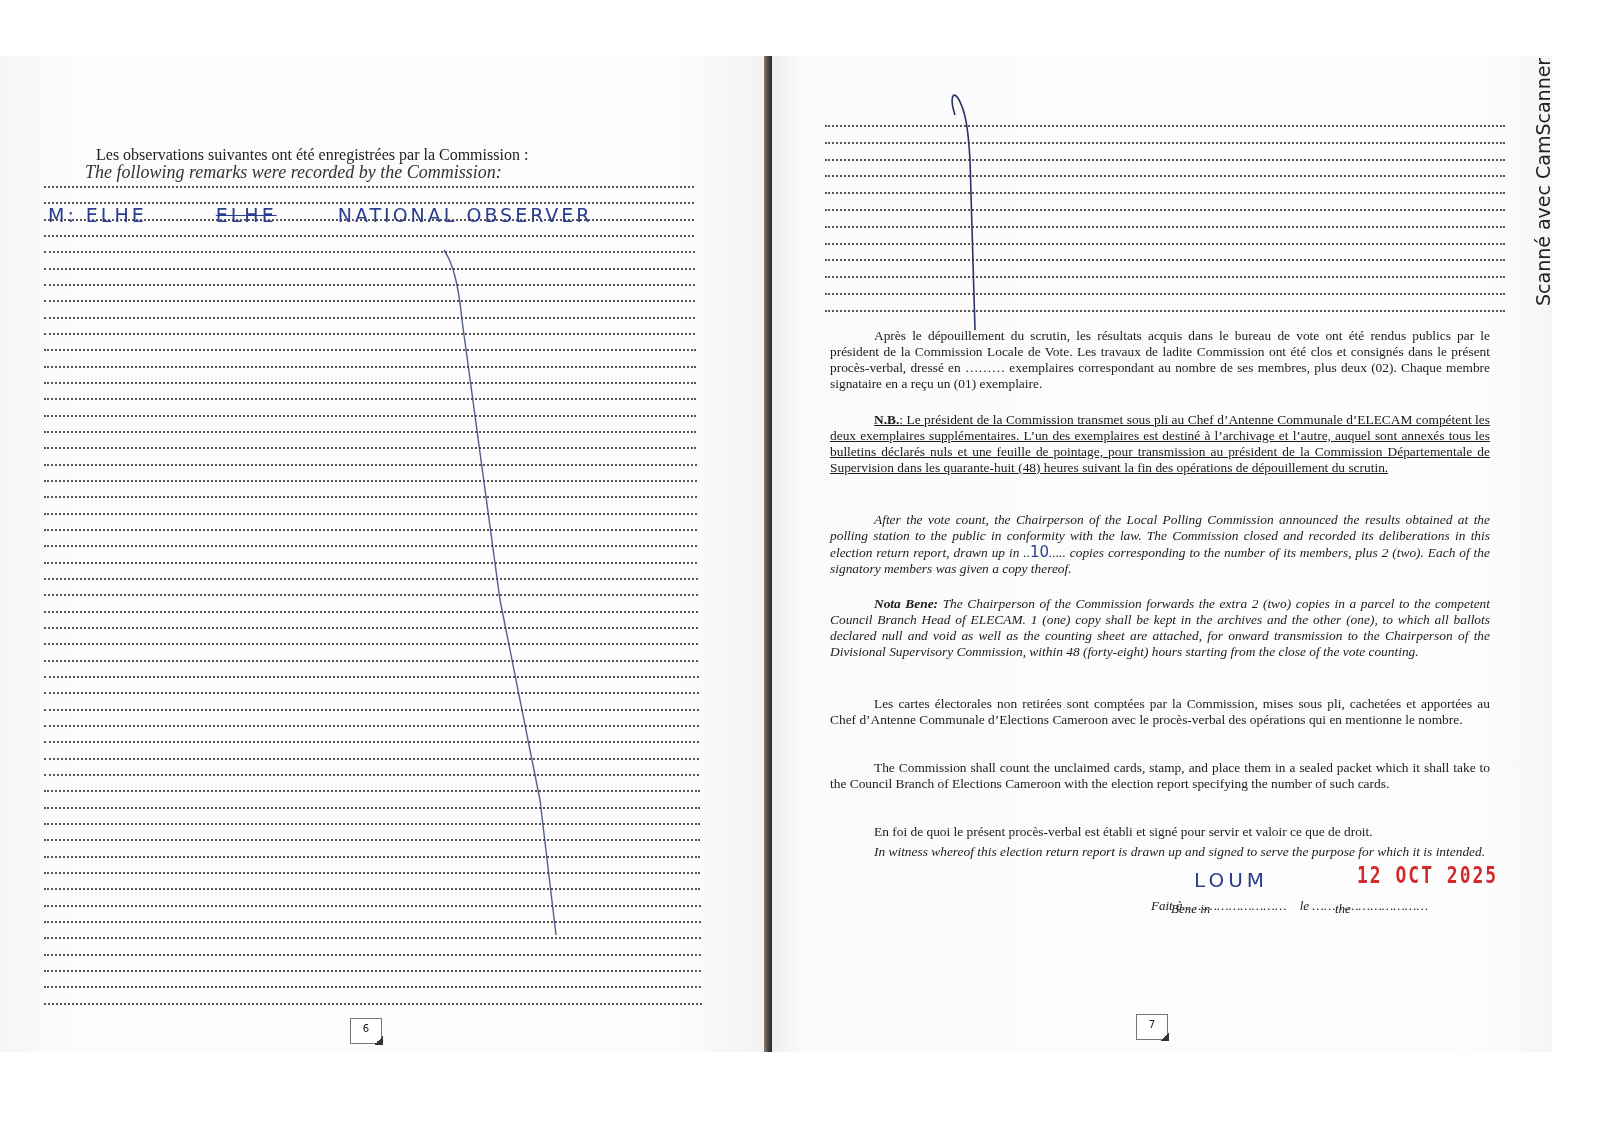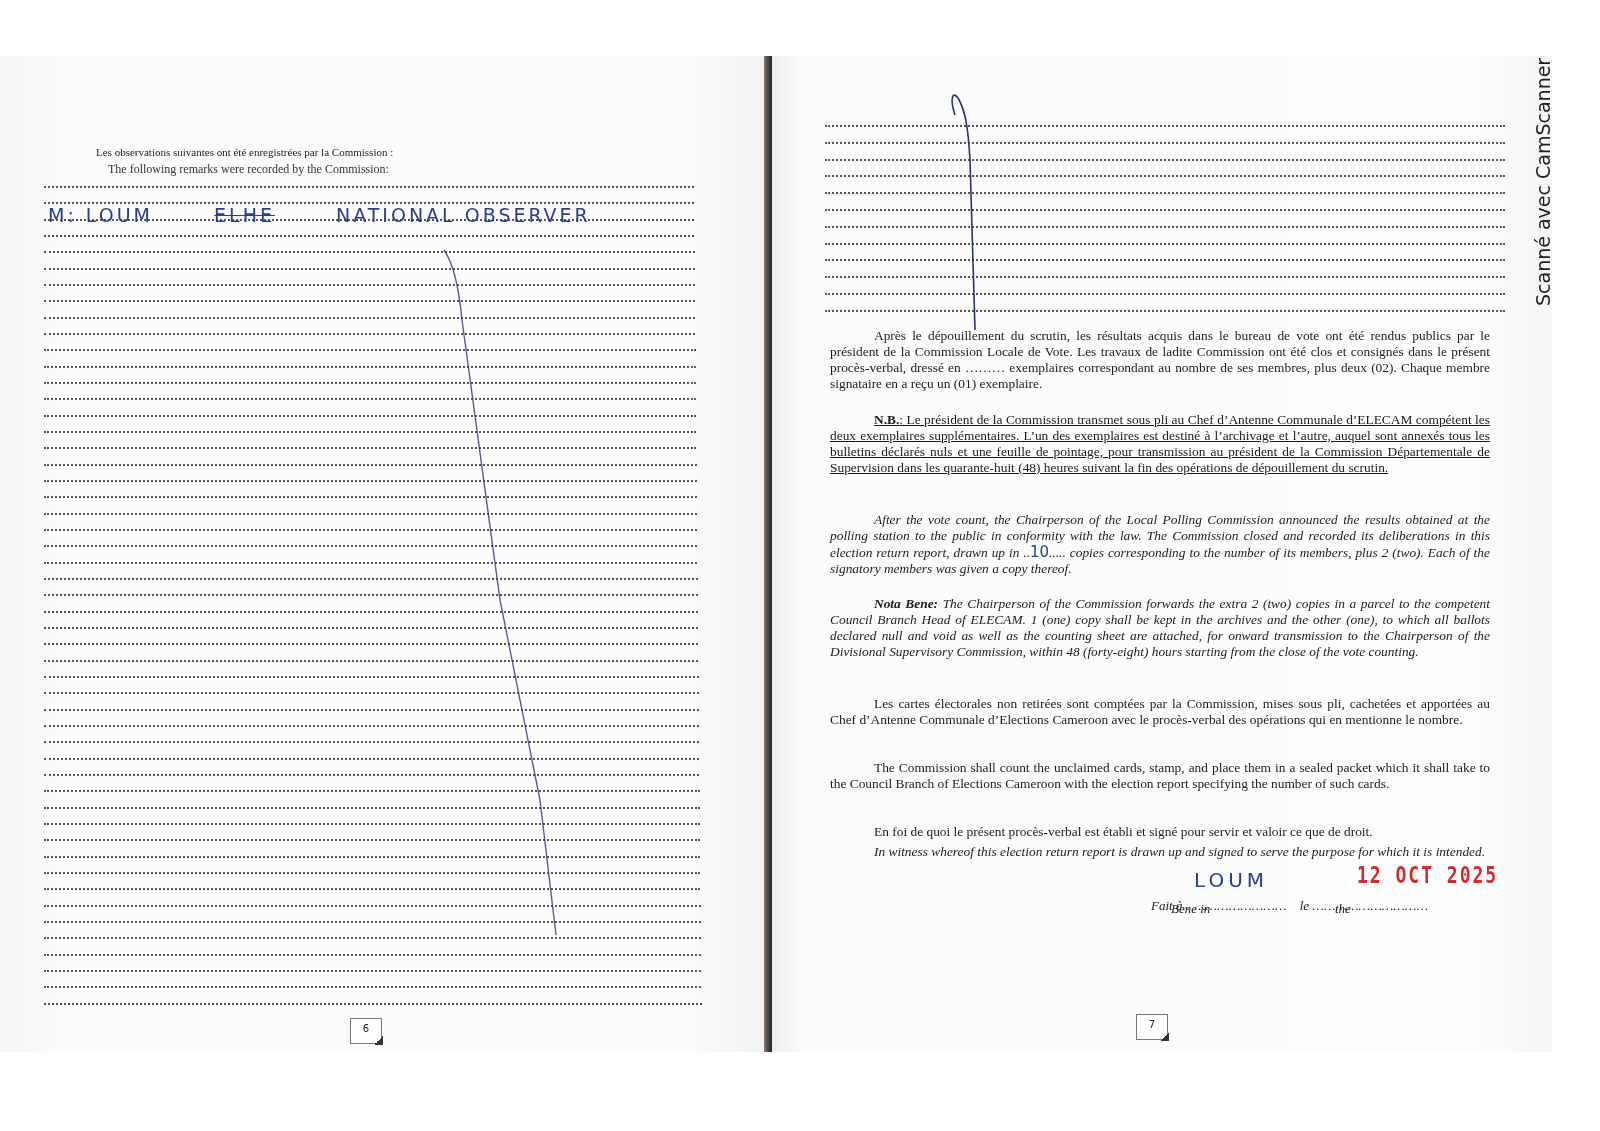--- a/index.html
+++ b/index.html
@@ -7,26 +7,26 @@
          font-family:"Liberation Serif", serif; color:#1a1a1a; }
   .scan { position:absolute; left:0; top:0; width:1600px; height:1131px; background:#ffffff; }
   .page { position:absolute; background:#fbfbfb; }
   .page-left { left:0; top:56px; width:770px; height:996px;
                background:linear-gradient(to right,#f6f6f6 0%,#fcfcfc 10%,#fcfcfc 88%,#f2f2f2 100%); }
   .page-right { left:772px; top:56px; width:780px; height:996px;
                background:linear-gradient(to right,#eeeeee 0%,#fbfbfb 4%,#fdfdfd 90%,#f4f6f7 100%); }
   .spine { position:absolute; left:764px; top:56px; width:8px; height:996px;
            background:linear-gradient(to right,#8a7f77,#4f4640 50%,#2e2925); }
   .dotline { position:absolute; height:0; border-bottom:2px dotted #3a3a3a; opacity:.85; }
-  .heading-fr { position:absolute; left:96px; top:146px; font-size:11px; color:#222; }
-  .heading-en { position:absolute; left:108px; top:162px; font-size:12px; color:#333; }
+  .heading-fr { position:absolute; left:96px; top:146px; font-size:16px; color:#222; }
+  .heading-en { position:absolute; left:85px; top:162px; font-size:18px; font-style:italic; color:#333; }
   .hand { position:absolute; font-family:"DejaVu Sans", sans-serif; color:#2b3d8f; letter-spacing:3px; }
   .remark { left:48px; top:204px; font-size:19px; }
   .remark span { margin-right:52px; }
-  .strike { text-decoration:line-through; }
+  .strike { text-decoration:line-through;margin-left:8px; }
   .para { position:absolute; left:830px; width:660px; font-size:13.4px; line-height:16px; text-align:justify; color:#1b1b1b; }
   .para.it { font-style:italic; }
   .indent { display:inline-block; width:44px; }
   .bold { font-weight:bold; }
   .pageno { position:absolute; width:30px; height:24px; border:1px solid #777; background:#fff;
             font-size:10px; text-align:center; line-height:20px; font-family:"DejaVu Sans", sans-serif; }
   .pageno:after { content:""; position:absolute; right:-2px; bottom:-2px; width:9px; height:9px;
                   background:linear-gradient(135deg,transparent 50%,#333 50%); }
   .watermark { position:absolute; left:1528px; top:170px; transform:rotate(-90deg); transform-origin:center;
                font-family:"DejaVu Sans", sans-serif; font-size:19px; color:#222; white-space:nowrap; width:250px; margin-left:-110px; }
@@ -90,21 +90,21 @@
       <div class="dotline" style="left: 44px; width: 656.6px; top: 904.52px;"></div>
       <div class="dotline" style="left: 44px; width: 656.75px; top: 920.85px;"></div>
       <div class="dotline" style="left: 44px; width: 656.9px; top: 937.18px;"></div>
       <div class="dotline" style="left: 44px; width: 657.05px; top: 953.51px;"></div>
       <div class="dotline" style="left: 44px; width: 657.2px; top: 969.84px;"></div>
       <div class="dotline" style="left: 44px; width: 657.35px; top: 986.17px;"></div>
       <div class="dotline" style="left: 44px; width: 657.5px; top: 1002.5px;"></div>
     </div>
 
   <div class="hand remark">
-    <span>M: LOUM</span>
+    <span>M: ELHE</span>
     <span class="strike">ELHE</span>
     <span>NATIONAL OBSERVER</span>
   </div>
 
   <div class="pageno" style="left:350px;top:1018px;">6</div>
 
   <div class="spine"></div>
 
   <div class="page page-right"></div>
   <div id="right-lines">

